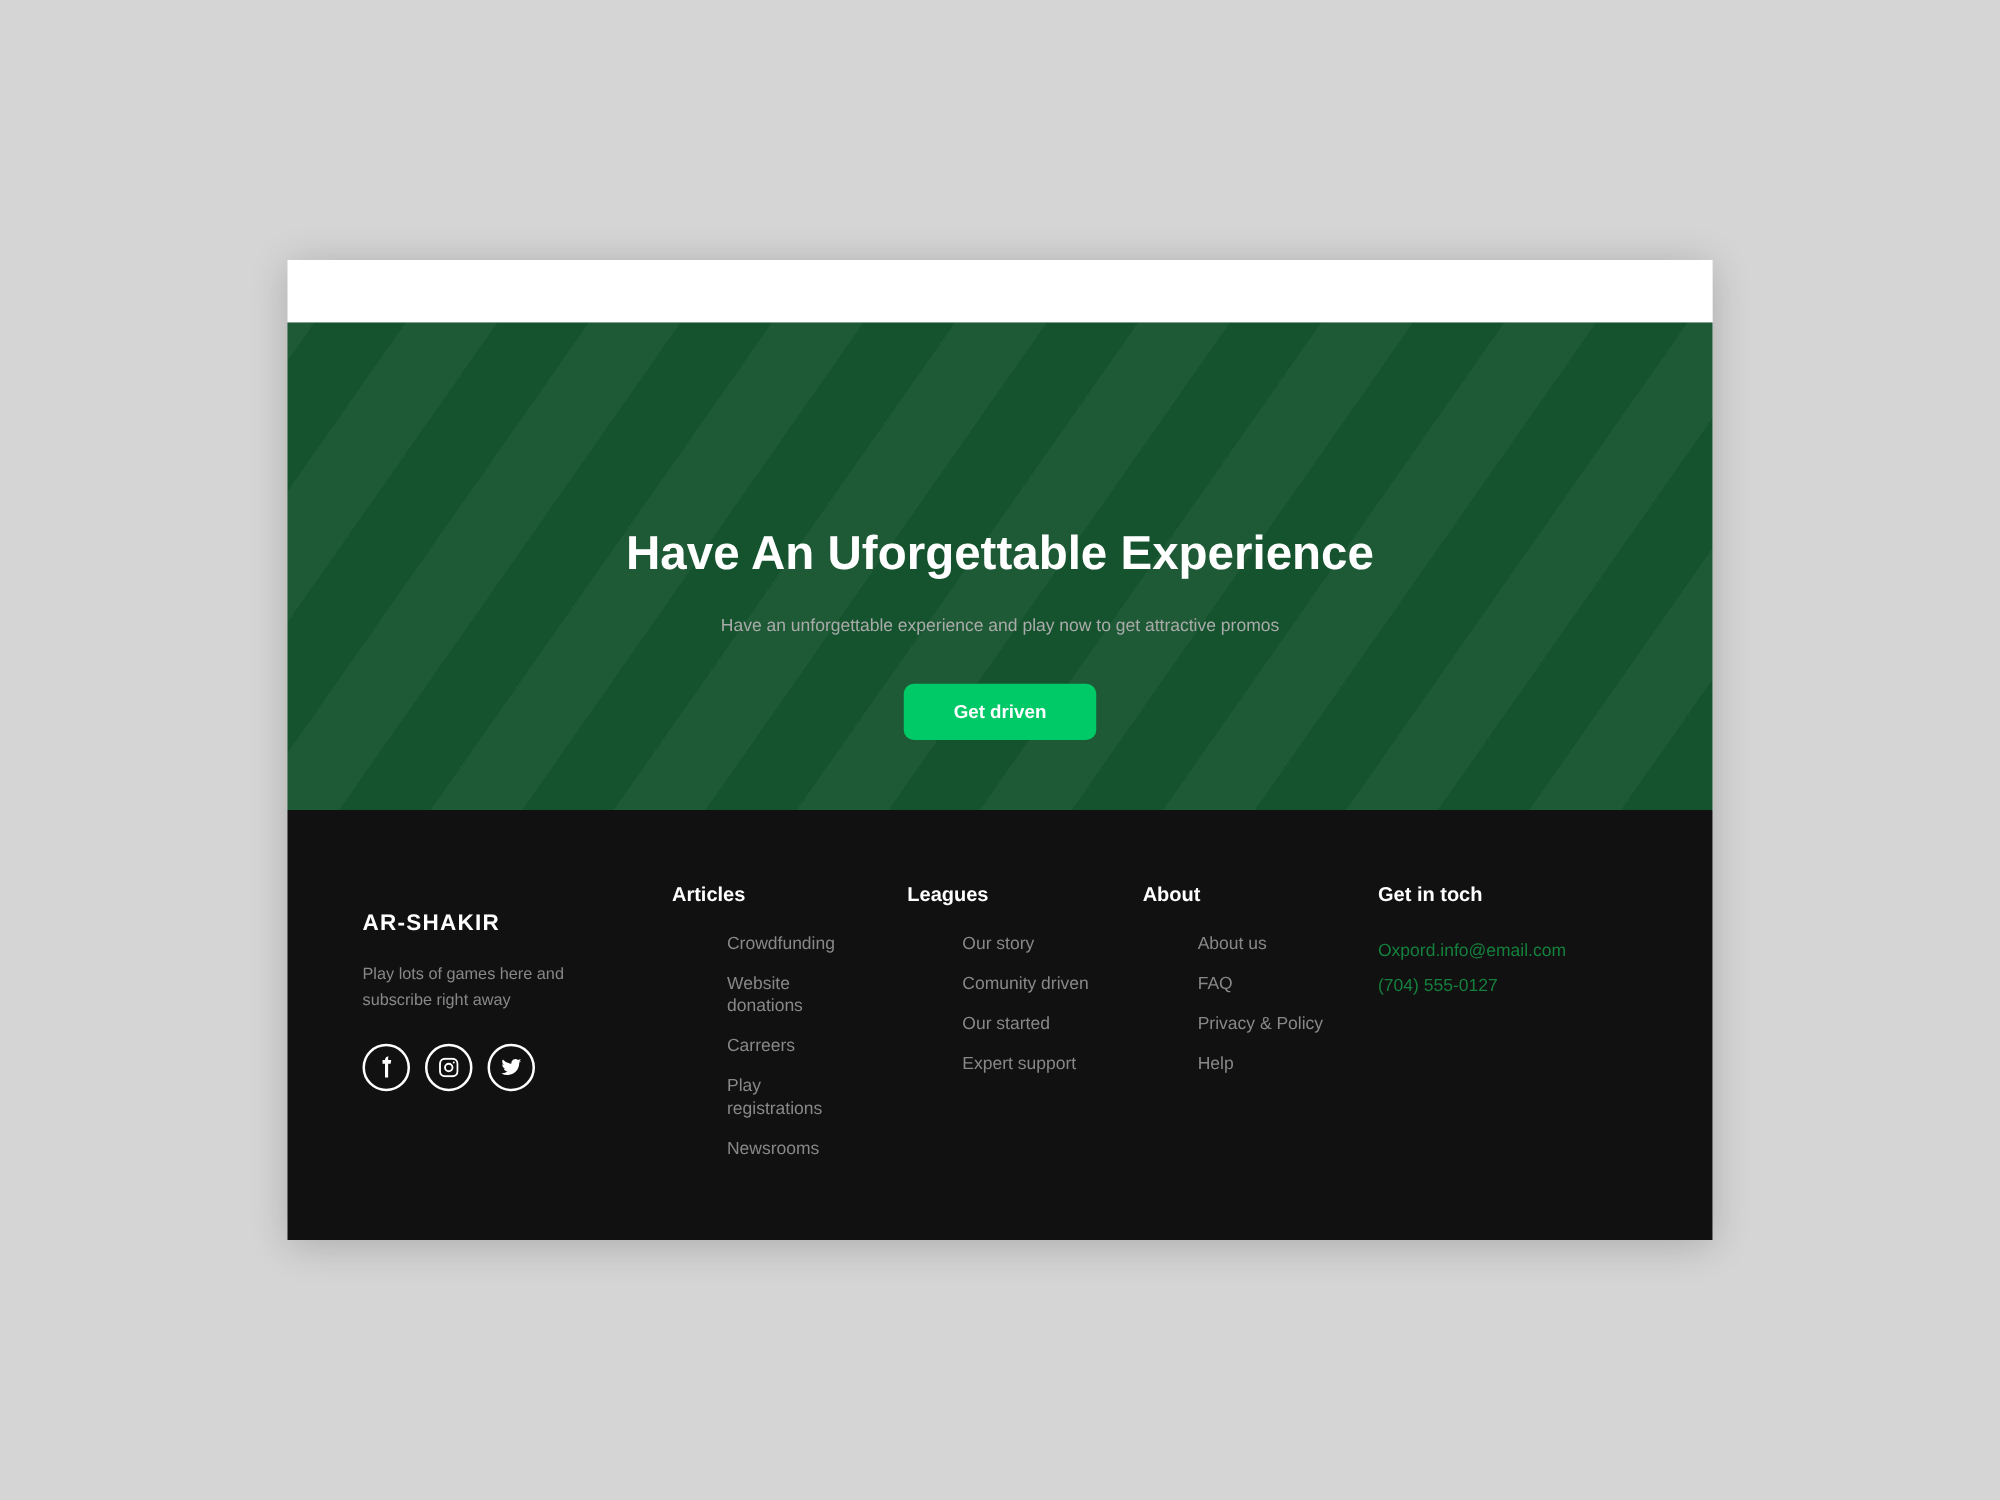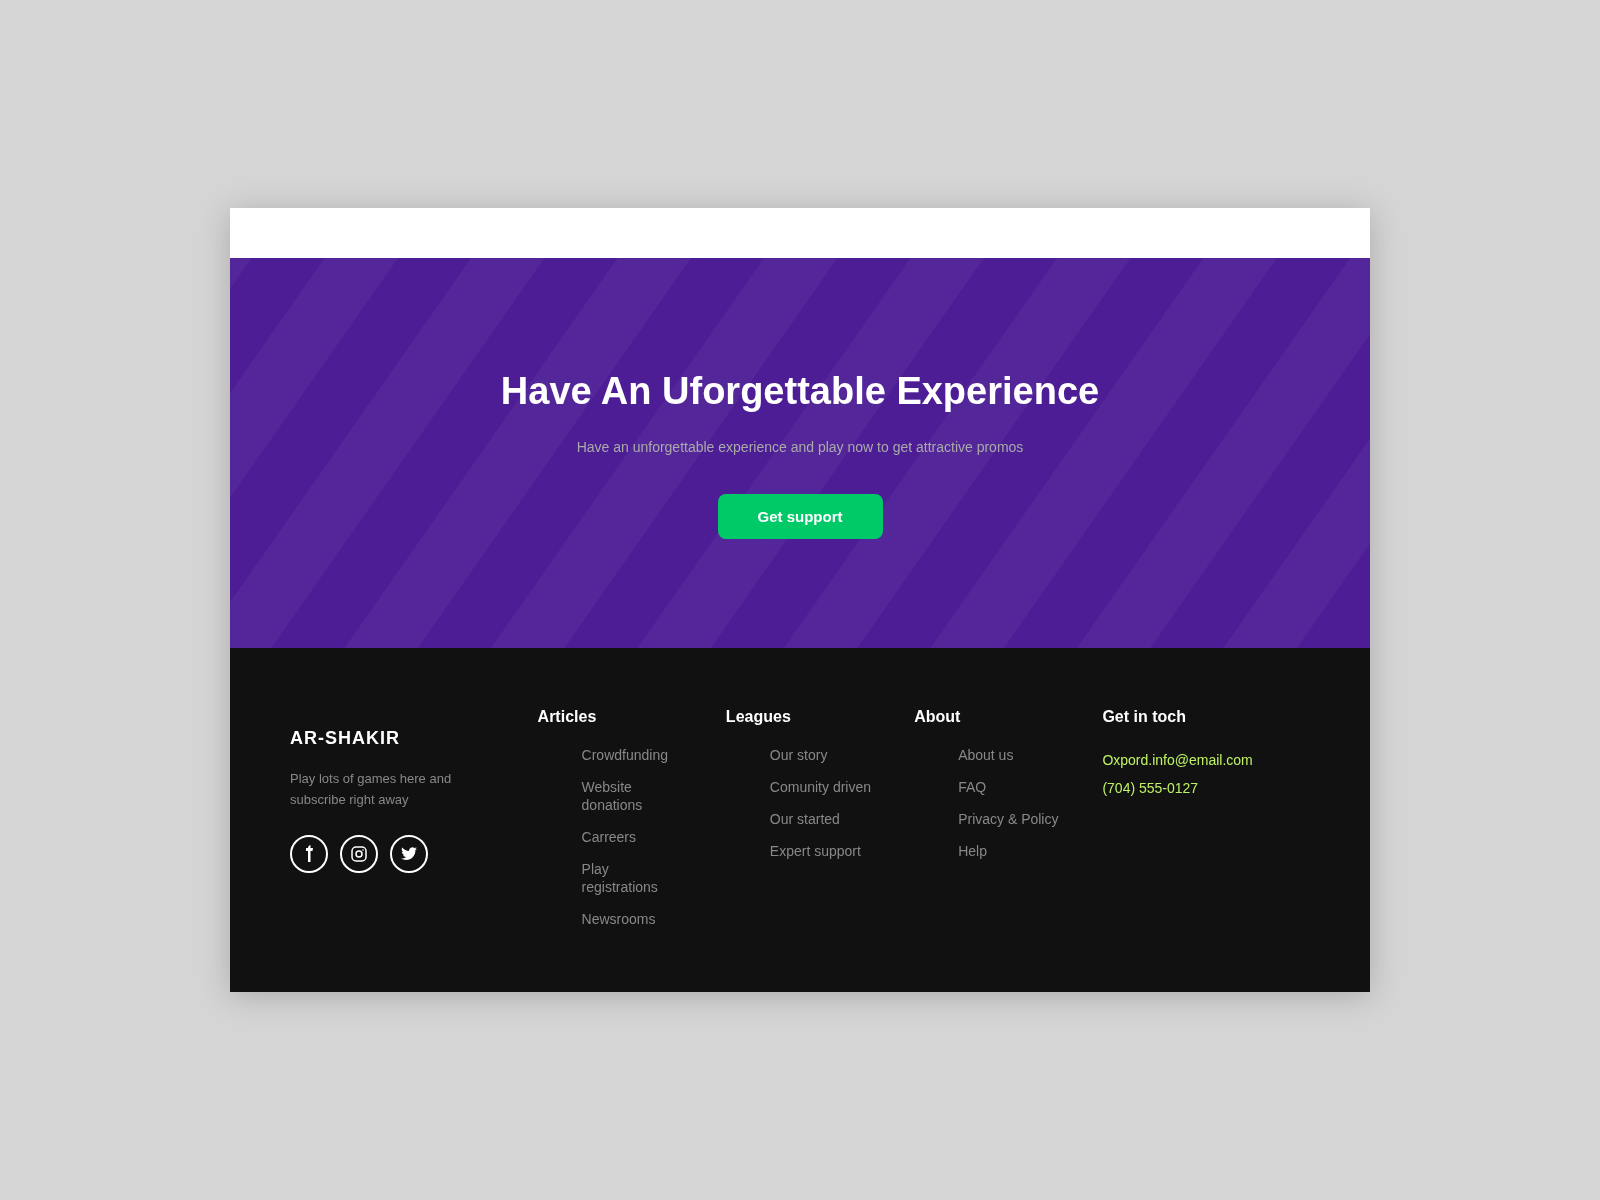--- a/index.html
+++ b/index.html
@@ -19,28 +19,28 @@
     }
 
     
     .header-bar {
       background: #ffffff;
       height: 50px;
     }
 
     
     .hero {
-      background: #4c1d95;
+      background: #14532d;
       padding: 56px 40px;
       text-align: center;
       position: relative;
       overflow: hidden;
       min-height: 390px;
       display: flex;
-      align-items: center;
+      align-items: flex-end;
       justify-content: center;
     }
 
     
     .hero::before {
       content: '';
       position: absolute;
       top: 0; left: 0; right: 0; bottom: 0;
       background: repeating-linear-gradient(
         -55deg,
@@ -144,21 +144,21 @@
     }
 
     .footer-links a {
       color: #888888;
       text-decoration: none;
       font-size: 14px;
       cursor: pointer;
     }
 
     .contact-info {
-      color: #bef264;
+      color: #15803d;
       font-size: 14px;
       line-height: 2;
     }
 
     
     .bottom-bar {
       background: #00c968;
       padding: 18px 40px;
       text-align: center;
     }
@@ -173,21 +173,21 @@
 
 <div class="page-wrapper">
 
   <div class="header-bar"></div>
 
   <section class="hero">
     <div class="hero-content">
       <h1 class="hero-title">Have An Uforgettable Experience</h1>
       <p class="hero-subtitle">Have an unforgettable experience and play now to
 get attractive promos</p>
-      <button class="get-started-btn">Get support</button>
+      <button class="get-started-btn">Get driven</button>
     </div>
   </section>
 
   <footer class="footer">
     <div class="footer-grid">
 
       <div class="footer-col">
         <div class="footer-col-title brand-name">AR-SHAKIR</div>
         <p class="brand-desc">Play lots of games here and subscribe right away</p>
         <div class="social-icons">

